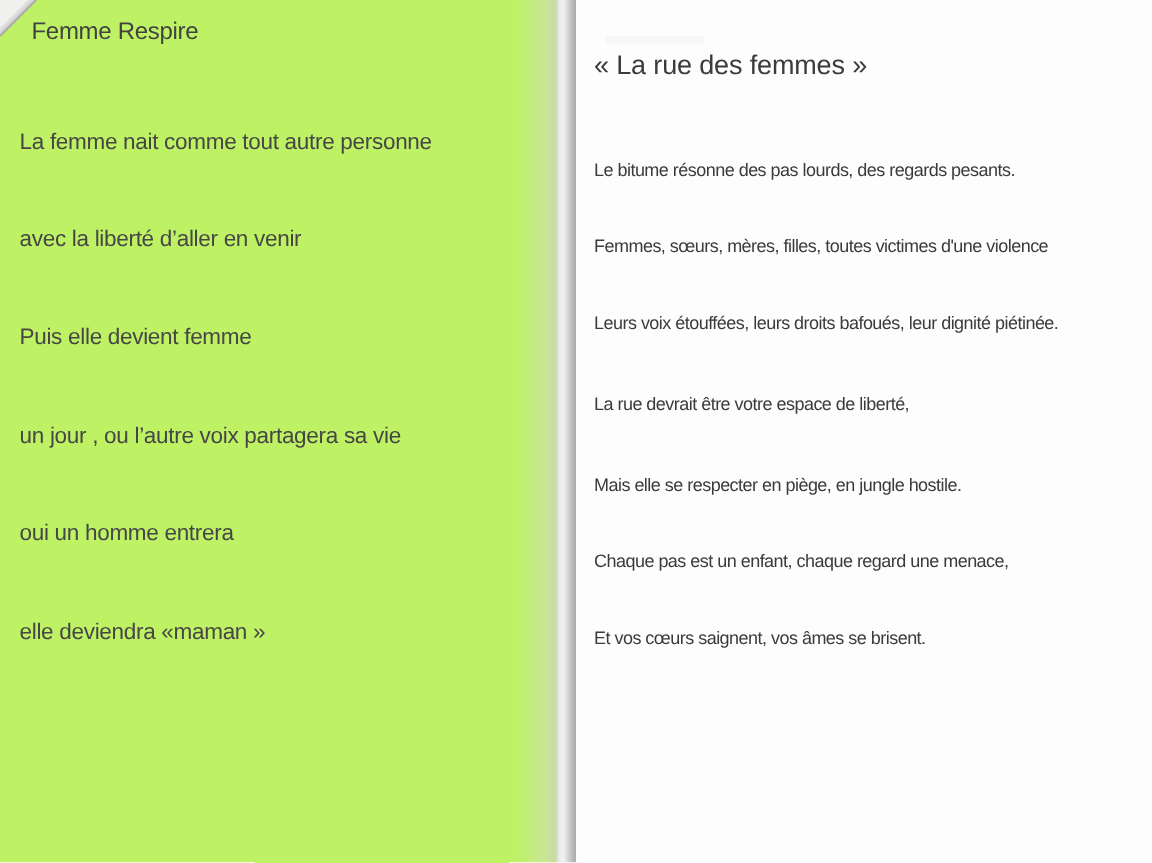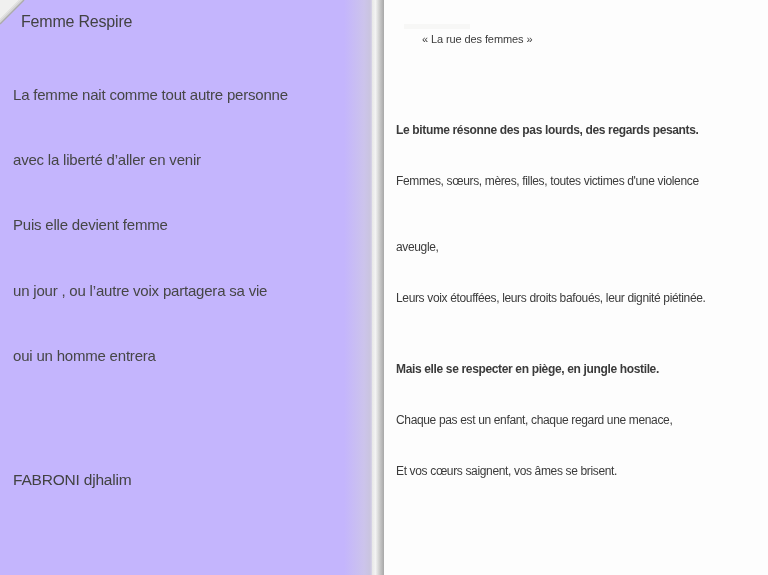--- a/index.html
+++ b/index.html
@@ -1,21 +1,21 @@
 <!DOCTYPE html>
 <html><head>
 <meta charset="utf-8">
 <style>
   html,body{margin:0;padding:0;}
   body{
     width:768px;height:575px;position:relative;overflow:hidden;
     background:#ffffff;
     font-family:"Liberation Sans", sans-serif;
   }
-  .page{position:absolute;top:0;height:575px;background:#c4b5fd;}
+  .page{position:absolute;top:0;height:575px;background:#bef264;}
   .page-left{left:0;width:372px;}
   .page-right{left:384px;width:384px;background:#fdfdfd;}
   
   .seam{
     position:absolute;left:344px;top:0;width:50px;height:575px;
     background:linear-gradient(to right,
       rgba(255,255,255,0) 0%,
       rgba(214,214,214,0.45) 40%,
       rgba(205,205,205,0.62) 52%,
       rgba(243,243,243,1) 63%,
@@ -42,66 +42,66 @@
     white-space:pre;
   }
   .l-author{
     position:absolute;left:13px;top:471px;
     font-size:15.5px;color:#424242;letter-spacing:-0.2px;
   }
 
   
   .r-title{
     position:absolute;left:396px;top:33px;
-    font-size:11px;color:#3b3b3b;letter-spacing:-0.1px;margin-left:26px;
+    font-size:18px;color:#3b3b3b;letter-spacing:-0.1px;
   }
   .r-lines{
     position:absolute;left:396px;top:68px;width:368px;
     font-size:12px;line-height:17px;color:#3b3b3b;letter-spacing:-0.35px;
     white-space:pre;
   }
-  .g{margin-top:20px;font-weight:bold;}
+  .g{margin-top:3px;}
   .gxl{margin-top:15px;}
 </style>
 </head>
 <body>
 
 <div class="page page-left">
   <div class="l-title">Femme Respire</div>
   <div class="l-lines">
     <div>La femme nait comme tout autre personne</div>
     <div>avec la liberté d’aller en venir</div>
     <div>Puis elle devient femme</div>
     <div>un jour , ou l’autre voix partagera sa vie</div>
     <div>oui un homme entrera</div>
+    <div>elle deviendra «maman »</div>
     
     
     
     
     
     
     
     
     
   </div>
-  <div class="l-author">FABRONI djhalim</div>
 </div>
 
 <div class="seam"></div>
 
 <div class="page page-right">
 </div>
 <div class="artifact"></div>
 
 <div class="r-title">« La rue des femmes »</div>
 <div class="r-lines">
   <div class="g">Le bitume résonne des pas lourds, des regards pesants.</div>
   <div>Femmes, sœurs, mères, filles, toutes victimes d'une violence</div>
-  <div class="gxl">aveugle,</div>
   <div>Leurs voix étouffées, leurs droits bafoués, leur dignité piétinée.</div>
+  <div class="g">La rue devrait être votre espace de liberté,</div>
   <div class="g">Mais elle se respecter en piège, en jungle hostile.</div>
   <div>Chaque pas est un enfant, chaque regard une menace,</div>
   <div>Et vos cœurs saignent, vos âmes se brisent.</div>
   
   
   
   
   
   
   

